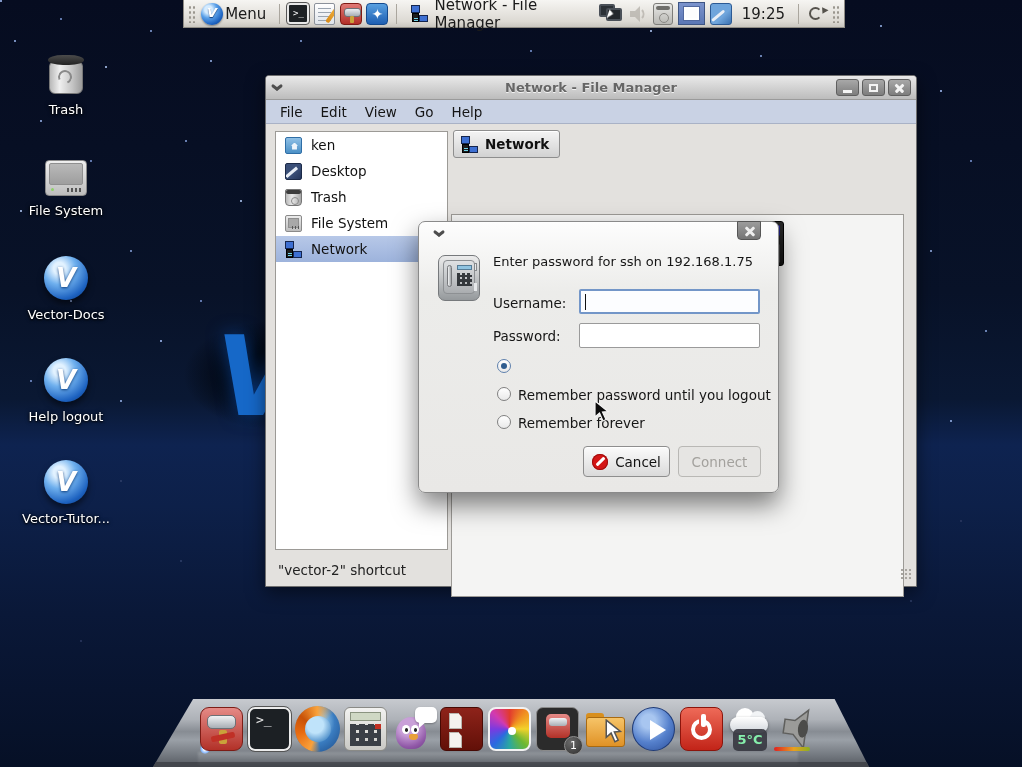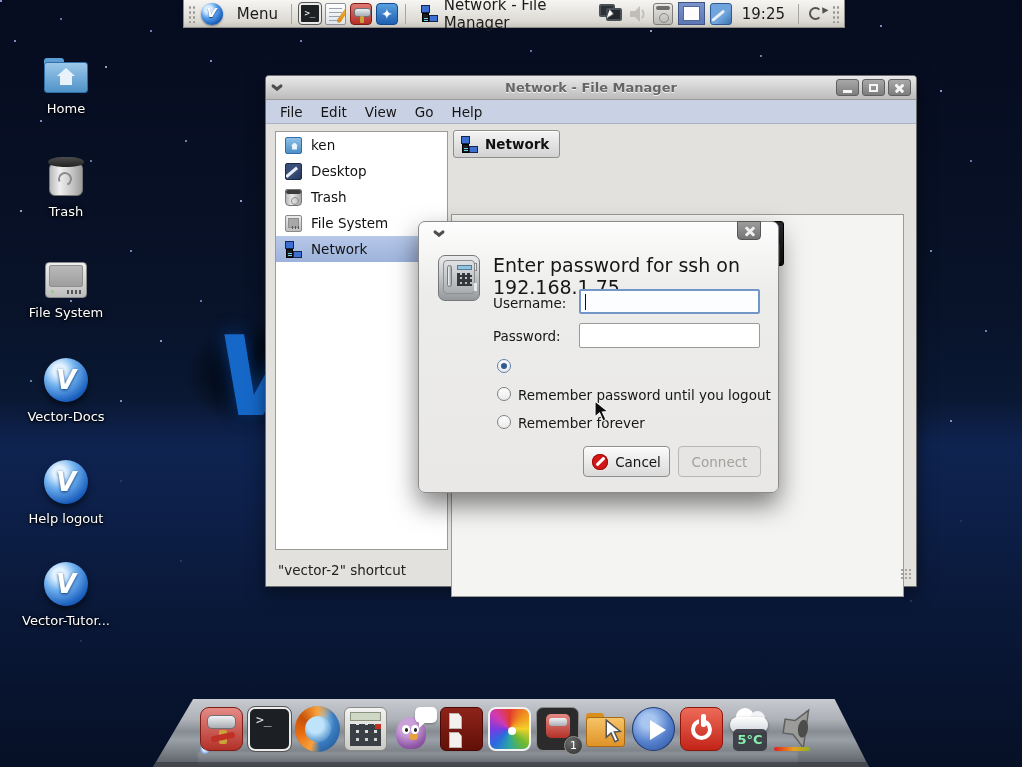--- a/index.html
+++ b/index.html
@@ -20,21 +20,21 @@
             background:radial-gradient(closest-side,#01060f 30%,transparent 72%); }
   .v-logo { position:absolute; left:216px; top:322px; font-size:110px; font-weight:bold; font-style:italic;
             color:#1668c8; text-shadow:0 0 18px #0a3a80; line-height:1; }
 
   
   .panel { position:absolute; left:183px; top:0; width:662px; height:28px;
            background:linear-gradient(180deg,#f6f5f2,#dcd9d3 80%,#c9c6bf); border:1px solid #8f8c85;
            border-top:none; display:flex; align-items:center; padding:0 4px; gap:4px; z-index:5; }
   .grip { width:8px; height:18px; background:radial-gradient(circle,#9a968e 1px,transparent 1.4px); background-size:4px 5px; }
   .panel-sep { width:1px; height:20px; background:#aaa69e; margin:0 3px; }
-  .menu-btn { display:flex; align-items:center; gap:14px; padding:1px 6px 1px 2px; border-radius:3px; cursor:default; }
+  .menu-btn { display:flex; align-items:center; gap:2px; padding:1px 6px 1px 2px; border-radius:3px; cursor:default; }
   .menu-btn .label { font-size:15px; color:#1b1b1b; }
   .orb { width:22px; height:22px; border-radius:50%;
          background:radial-gradient(circle at 34% 30%, #d6ecff 0 18%, #5aa0e8 40%, #1d62c0 70%, #0c356e);
          position:relative; box-shadow:0 1px 2px rgba(0,0,0,.4); }
   .orb::after { content:"V"; position:absolute; left:0; right:0; top:2px; text-align:center; color:#fff;
                 font-size:13px; font-weight:bold; font-style:italic; text-shadow:0 1px 1px #123c78; }
   .launcher { width:25px; height:24px; display:flex; align-items:center; justify-content:center; }
   .mini-term { width:22px; height:21px; background:#1d2124; border:2px solid #e8e8e8; outline:1px solid #555;
                border-radius:3px; color:#fff; font-size:9px; font-family:"DejaVu Sans Mono",monospace; line-height:17px; text-align:center; }
   .mini-edit { width:21px; height:22px; background:linear-gradient(180deg,#fff,#dfe4ea); border:1px solid #8b919a;
@@ -170,21 +170,21 @@
         background:linear-gradient(180deg,#ececec,#b9bcbe 60%,#95999c); border:1px solid #76797c; }
   .safe .inner { position:absolute; left:4px; top:4px; right:4px; bottom:6px; border-radius:4px;
         background:linear-gradient(180deg,#dfe1e3,#aaadb0); border:1px solid #8d9093; }
   .safe .handle { position:absolute; left:8px; top:9px; width:5px; height:22px; border-radius:3px;
         background:linear-gradient(90deg,#f4f5f6,#9ea2a5); border:1px solid #77797c; }
   .safe .screen { position:absolute; right:7px; top:9px; width:15px; height:5px; background:#8fc3e0; border:1px solid #557c96; }
   .safe .pad { position:absolute; right:7px; top:17px; width:15px; height:13px;
         background:repeating-linear-gradient(0deg,#34383c 0 2.4px,transparent 2.4px 4.4px),
                    repeating-linear-gradient(90deg,#34383c 0 3px,transparent 3px 5px); }
   .safe .hinge { position:absolute; right:2px; top:7px; width:3px; height:8px; background:#e6e8ea; border:1px solid #85888b; box-shadow:0 20px 0 #e6e8ea; }
-  .dlg-msg { position:absolute; left:74px; top:32px; font-size:19px; color:#161616; }
+  .dlg-msg { position:absolute; left:74px; top:32px; font-size:13px; color:#161616; }
   .dlg-label { position:absolute; font-size:13.5px; color:#161616; }
   .dlg-input { position:absolute; left:160px; width:181px; height:25px; background:#fff; border:1px solid #9a9a9a; border-radius:2px; }
   .dlg-input.focus { border:2px solid #7396c8; background:#fcfdff; }
   .dlg-input.focus::after { content:""; position:absolute; left:4px; top:3px; width:1.4px; height:16px; background:#111; }
   .radio { position:absolute; left:78px; width:14px; height:14px; border-radius:50%; border:1px solid #808080;
         background:linear-gradient(180deg,#fff,#e9e9e9); }
   .radio.on { border-color:#5f81ad; }
   .radio.on::after { content:""; position:absolute; left:3px; top:3px; width:6px; height:6px; border-radius:50%; background:#2f5c8f; }
   .opt-label { position:absolute; left:99px; font-size:13.5px; color:#161616; }
   .btn { position:absolute; top:224px; height:31px; border-radius:4px; font-size:13.5px;
@@ -327,29 +327,20 @@
     <span class="refresh-wrap">
         <span class="refresh-ring"></span>
         <span class="refresh-arrow"></span>
       </span>
     <div class="grip"></div>
   </div>
 </div>
 
 <div class="desk-icons">
   <div class="desk-item">
-    <span class="di-home">
-        <span class="back"></span>
-        <span class="front"></span>
-        <span class="roof"></span>
-        <span class="hbody"></span>
-      </span>
-    <span class="dlabel">Home</span>
-  </div>
-  <div class="desk-item">
     <span class="di-trash">
         <span class="body"></span>
         <span class="lid"></span>
         <span class="rec"></span>
       </span>
     <span class="dlabel">Trash</span>
   </div>
   <div class="desk-item">
     <span class="di-fs">
         <span class="case"></span>

